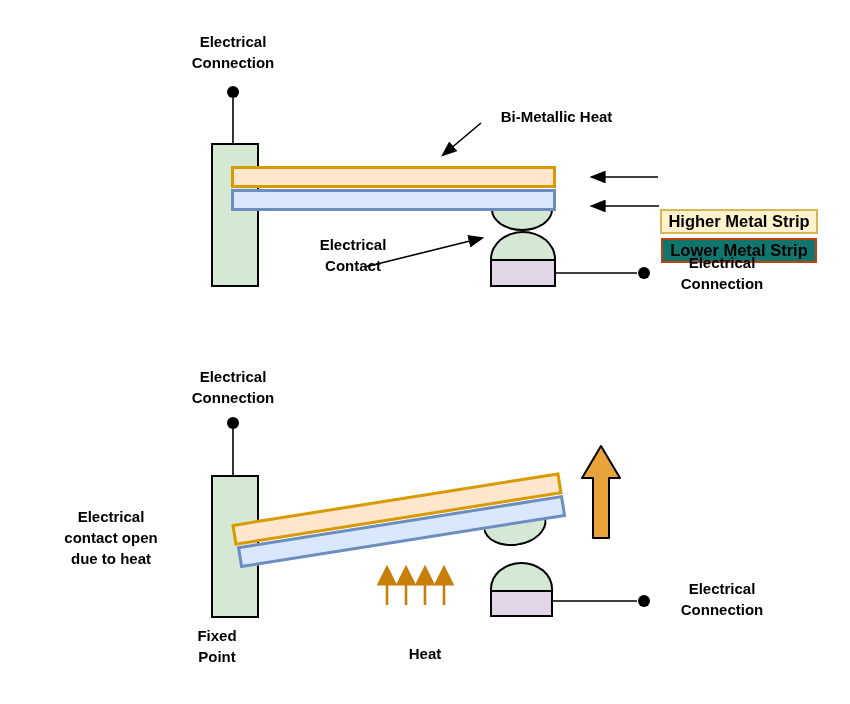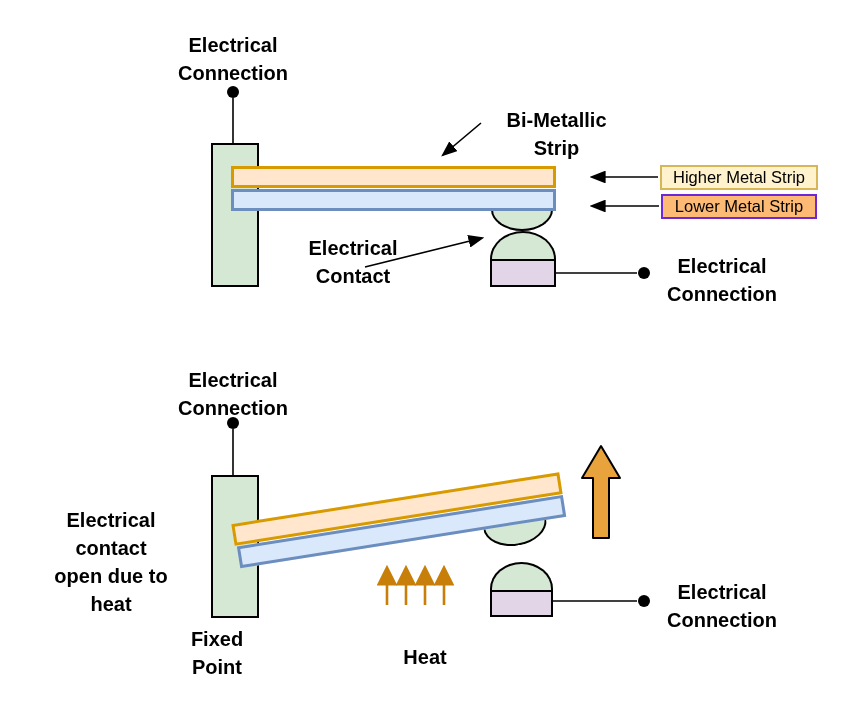--- a/index.html
+++ b/index.html
@@ -1,29 +1,29 @@
 <!DOCTYPE html>
 <html><head>
 <meta charset="utf-8">
 <style>
   html,body{margin:0;padding:0;background:#ffffff;}
   #canvas{position:relative;width:850px;height:704px;background:#ffffff;overflow:hidden;
           font-family:"Liberation Sans","DejaVu Sans",sans-serif;color:#000;}
-  .lbl{position:absolute;font-weight:700;font-size:20px;line-height:28px;text-align:center;z-index:4;}
-  .boxlbl{position:absolute;font-weight:400;font-size:16.5px;z-index:3;display:flex;align-items:center;justify-content:center;box-sizing:border-box;}
+  .lbl{position:absolute;font-weight:700;font-size:15px;line-height:21px;text-align:center;z-index:4;}
+  .boxlbl{position:absolute;font-weight:700;font-size:16.5px;z-index:3;display:flex;align-items:center;justify-content:center;box-sizing:border-box;margin-top:44px;}
   .post{position:absolute;width:48px;height:144px;background:#d5e8d4;border:2px solid #000;box-sizing:border-box;z-index:1;}
   .strip{position:absolute;box-sizing:border-box;height:22px;z-index:2;}
   .strip.orange{background:#ffe6cc;border:3px solid #d79b00;}
   .strip.blue{background:#dae8fc;border:3px solid #6c8ebf;}
   .dome{position:absolute;background:#d5e8d4;box-sizing:border-box;z-index:1;}
   .dome.down{border:2px solid #000;border-top:none;border-radius:0 0 32px 32px / 0 0 22px 22px;}
   .dome.up{border:2px solid #000;border-bottom:none;border-radius:33px 33px 0 0 / 28px 28px 0 0;}
   .base{position:absolute;background:#e1d5e7;border:2px solid #000;box-sizing:border-box;z-index:2;}
   .yellowbox{background:#fff2cc;border:2px solid #d6b656;}
-  .bluebox{background:#fdba74;border:2px solid #6d28d9;}
+  .bluebox{background:#0f766e;border:2px solid #c2410c;}
   #bent-strip{position:absolute;left:233px;top:524px;width:332px;height:70px;
               transform:rotate(-9deg);transform-origin:0px 11px;z-index:2;}
   #overlay{position:absolute;left:0;top:0;width:850px;height:704px;z-index:5;pointer-events:none;}
 </style>
 </head>
 <body>
 
 <div id="canvas">
 
   <div class="lbl" style="left:178px;top:31px;width:110px;">Electrical Connection</div>
@@ -31,21 +31,21 @@
 
   <div class="post" style="left:211px;top:143px;"></div>
 
   <div class="dome down" style="left:491px;top:209px;width:62px;height:22px;"></div>
   <div class="dome up" style="left:490px;top:231px;width:66px;height:30px;"></div>
   <div class="base" style="left:490px;top:259px;width:66px;height:28px;"></div>
 
   <div class="strip orange" style="left:231px;top:166px;width:325px;"></div>
   <div class="strip blue" style="left:231px;top:189px;width:325px;"></div>
 
-  <div class="lbl" style="left:484px;top:106px;width:145px;">Bi-Metallic Strip</div>
+  <div class="lbl" style="left:484px;top:106px;width:145px;">Bi-Metallic Heat</div>
 
   <div class="lbl" style="left:305px;top:234px;width:96px;">Electrical Contact</div>
 
   <div class="boxlbl yellowbox" style="left:660px;top:165px;width:158px;height:25px;">Higher Metal Strip</div>
   <div class="boxlbl bluebox" style="left:661px;top:194px;width:156px;height:25px;">Lower Metal Strip</div>
 
   <div class="lbl" style="left:667px;top:252px;width:110px;">Electrical Connection</div>
 
   <div class="lbl" style="left:178px;top:366px;width:110px;">Electrical Connection</div>
 

